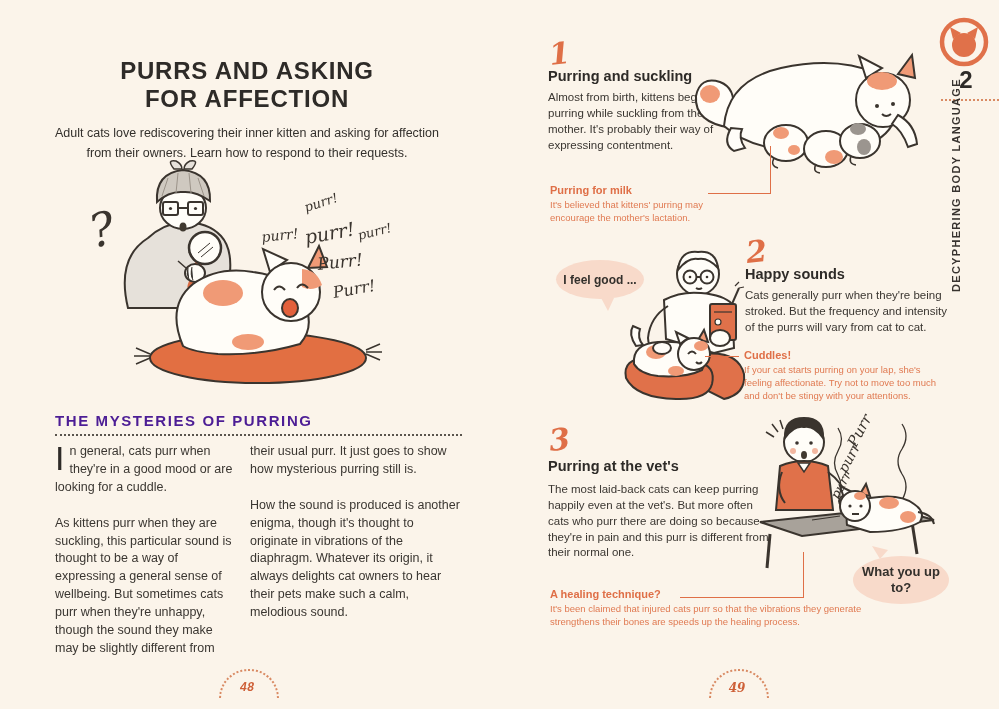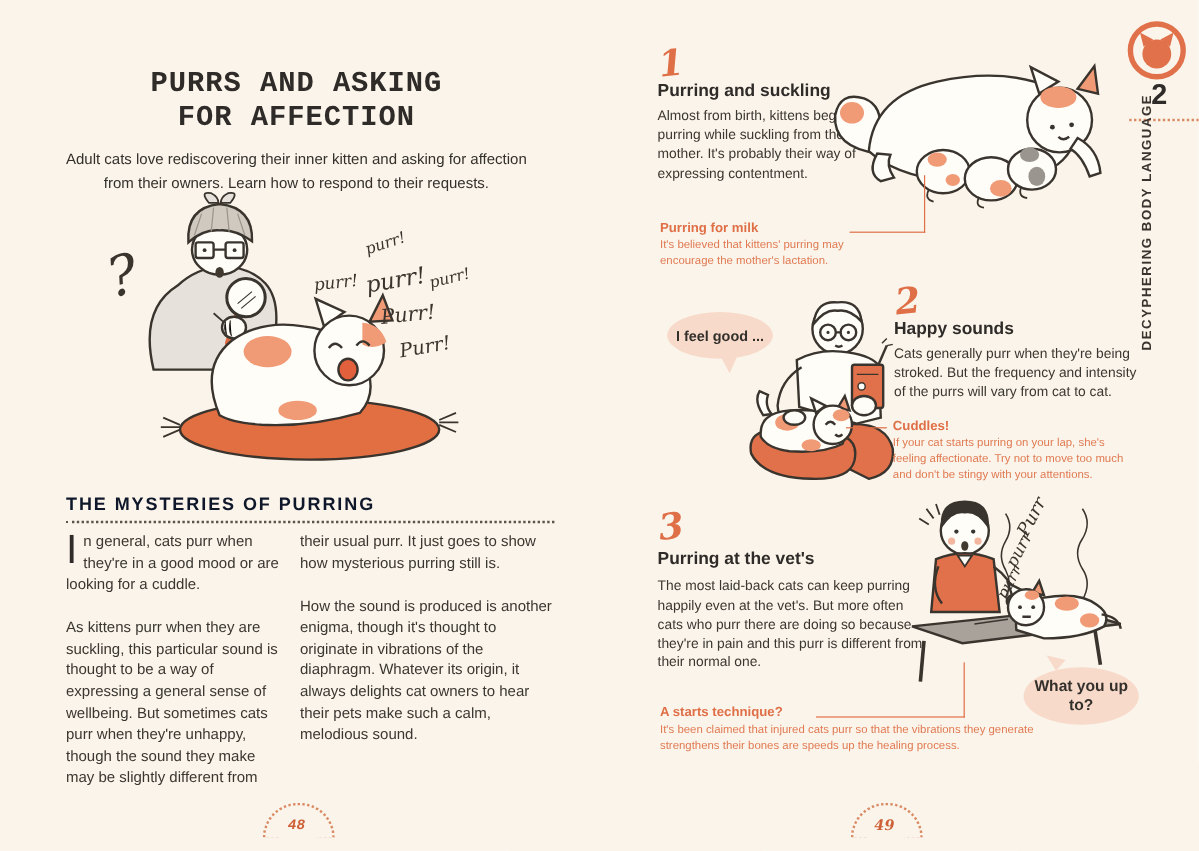--- a/index.html
+++ b/index.html
@@ -1,23 +1,23 @@
 <!DOCTYPE html>
 <html><head>
 <meta charset="utf-8">
 <style>
   html,body{margin:0;padding:0;}
   body{font-family:"Liberation Sans",sans-serif;}
   .spread{position:relative;width:999px;height:709px;background:#FBF4EA;overflow:hidden;}
   .abs{position:absolute;}
   
   .kicker{top:40px;left:0;width:494px;text-align:center;font-size:12.5px;font-weight:bold;letter-spacing:1.6px;color:#DF6F47;}
-  .title{top:57px;left:0;width:494px;text-align:center;font-size:24px;line-height:1.18;font-weight:bold;letter-spacing:.8px;color:#2E2B28;font-family:Liberation Mono, monospace;}
+  .title{top:57px;left:0;width:494px;text-align:center;font-size:24px;line-height:1.18;font-weight:bold;letter-spacing:.8px;color:#2E2B28;}
   .intro{top:123px;left:47px;width:400px;text-align:center;font-size:12.5px;line-height:1.6;color:#33302C;}
-  .sec-head{top:412px;left:55px;font-size:15px;font-weight:bold;letter-spacing:1.6px;color:#0f172a;}
+  .sec-head{top:412px;left:55px;font-size:15px;font-weight:bold;letter-spacing:1.6px;color:#4c1d95;}
   .dotline{border-top:2px dotted #5A544D;height:0;}
   .col{top:443px;font-size:12.5px;line-height:1.43;color:#3A3631;}
   .col p{margin:0 0 18px 0;}
   .col1{left:55px;width:182px;}
   .col2{left:250px;width:214px;}
   .initial{float:left;font-size:34px;line-height:.82;font-weight:400;margin:2px 5px 0 0;color:#2E2B28;}
   
   .script-num{font-family:"DejaVu Serif",serif;font-style:italic;font-weight:bold;font-size:30px;color:#DF6F47;transform:rotate(-6deg);}
   .r-head{font-size:14.5px;font-weight:bold;color:#2E2B28;}
   .r-body{font-size:11.5px;line-height:1.38;color:#3A3631;}
@@ -233,21 +233,21 @@
     </g>
   </svg>
 
   <div class="abs conn" style="left:680px;top:552px;width:123px;height:45px;border-right-width:1.5px;border-bottom-width:1.5px;"></div>
 
   <div class="abs bubble" style="left:853px;top:556px;width:96px;height:48px;font-size:13px;line-height:1.25;">What you up to?</div>
   <svg class="abs" style="left:872px;top:546px;" width="18" height="14" viewBox="0 0 18 14">
     <path d="M0,0 L16,4 L8,13 Z" fill="#F8DACA"></path>
   </svg>
 
-  <div class="abs cap-title" style="left:550px;top:588px;">A starts technique?</div>
+  <div class="abs cap-title" style="left:550px;top:588px;">A healing technique?</div>
   <div class="abs cap-body" style="left:550px;top:602px;width:335px;">It's been claimed that injured cats purr so that the vibrations they generate strengthens their bones are speeds up the healing process.</div>
 
   <div class="abs arc" style="left:709px;top:669px;"></div>
   <div class="abs pagenum" style="left:709px;top:681px;">49</div>
 
   <svg class="abs" style="left:938px;top:16px;" width="52" height="52" viewBox="-26 -26 52 52">
     <circle cx="0" cy="0" r="22" fill="none" stroke="#E0714A" stroke-width="4.5"></circle>
     <circle cx="0" cy="3" r="12" fill="#E0714A"></circle>
     <polygon points="-11,-3 -14,-15 -3,-9" fill="#E0714A"></polygon>
     <polygon points="11,-3 14,-15 3,-9" fill="#E0714A"></polygon>

